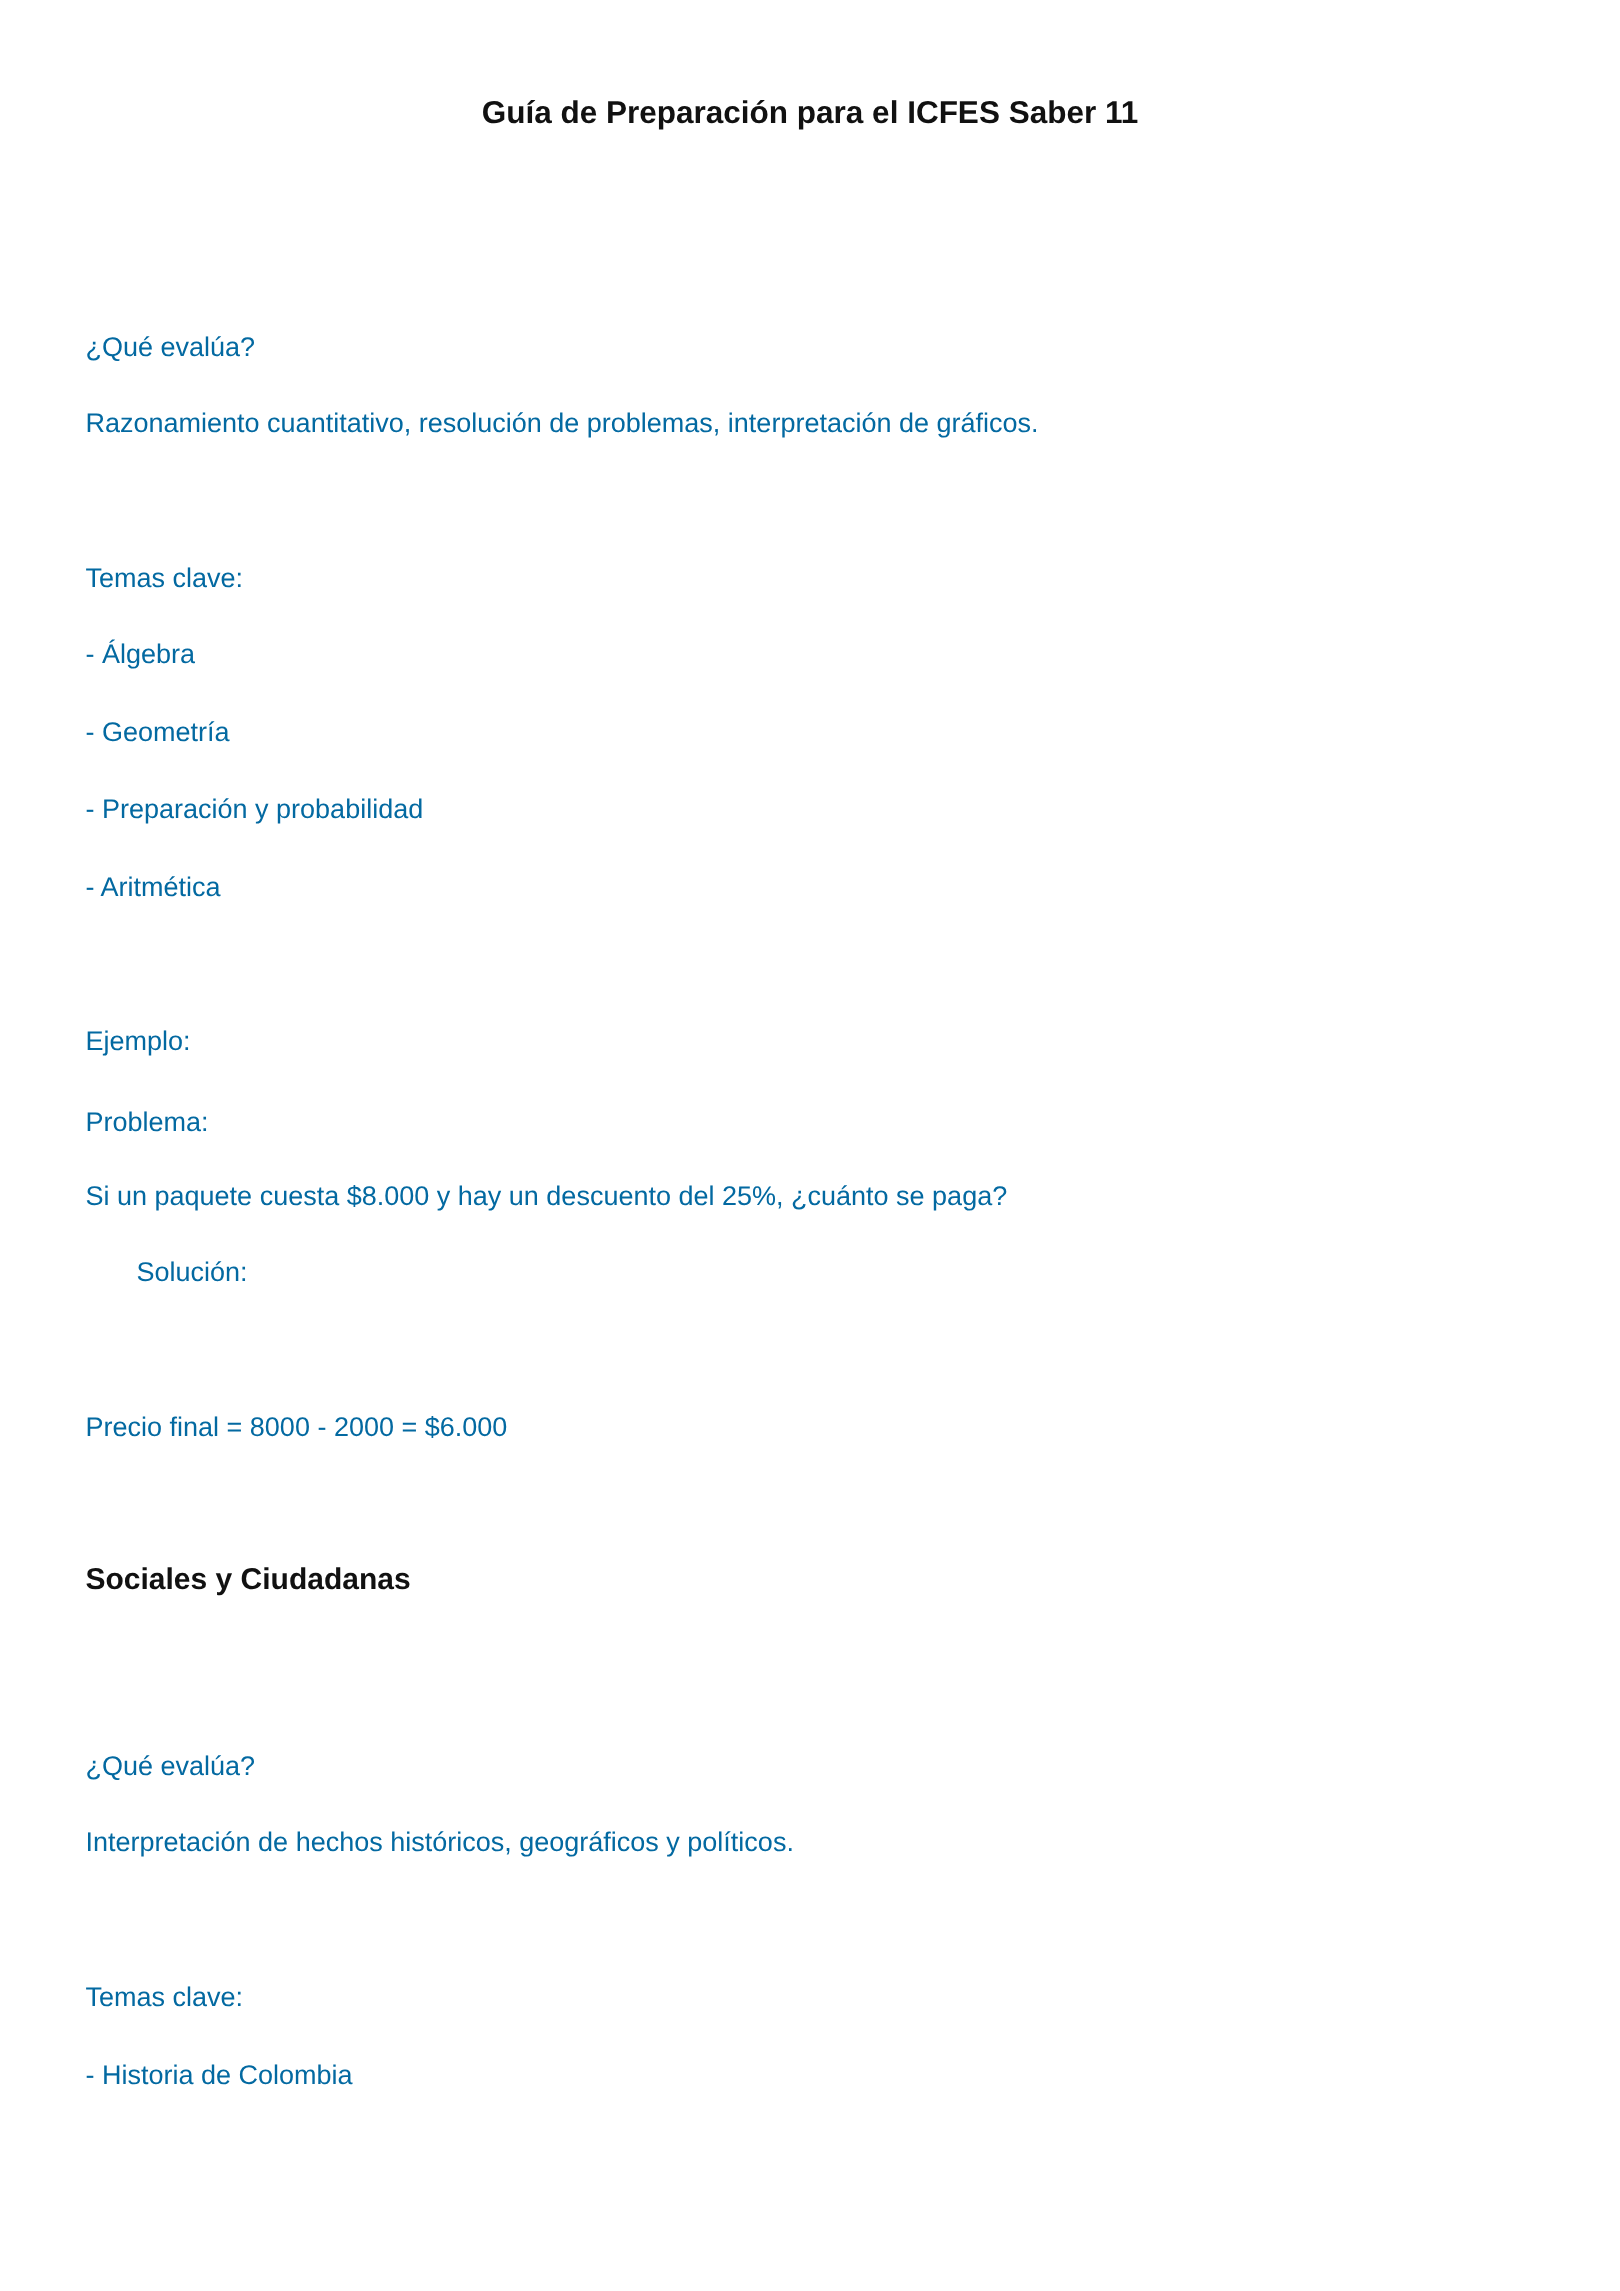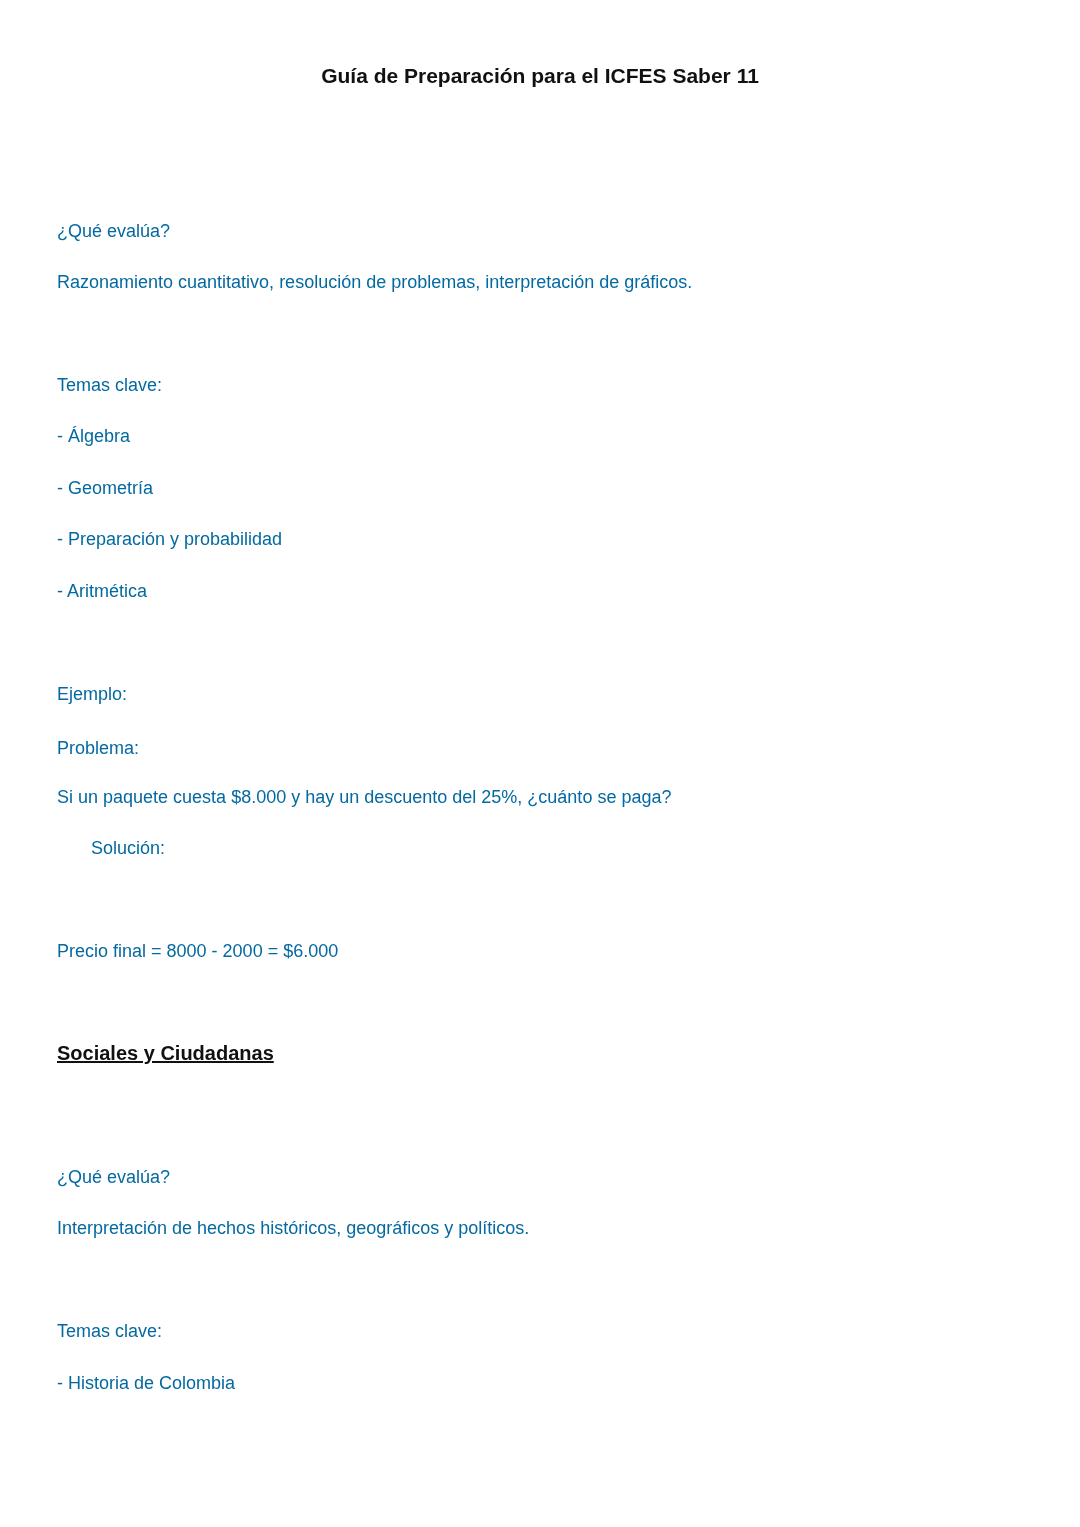--- a/index.html
+++ b/index.html
@@ -66,21 +66,21 @@
   <div class="line" style="top:476px;">- Geometría</div>
   <div class="line" style="top:527px;">- Preparación y probabilidad</div>
   <div class="line" style="top:579px;">- Aritmética</div>
 
   <div class="line" style="top:682px;">Ejemplo:</div>
   <div class="line" style="top:717px;margin-top:19px;">Problema:</div>
   <div class="line" style="top:785px;">Si un paquete cuesta $8.000 y hay un descuento del 25%, ¿cuánto se paga?</div>
   <div class="line" style="top:836px;margin-left:34px;">Solución:</div>
   <div class="line" style="top:939px;">Precio final = 8000 - 2000 = $6.000</div>
 
-  <div class="heading" style="top:1040px;text-decoration:underline;">Sociales y Ciudadanas</div>
+  <div class="heading" style="top:1040px;">Sociales y Ciudadanas</div>
 
   <div class="line" style="top:1165px;">¿Qué evalúa?</div>
   <div class="line" style="top:1216px;">Interpretación de hechos históricos, geográficos y políticos.</div>
 
   <div class="line" style="top:1319px;">Temas clave:</div>
   <div class="line" style="top:1371px;">- Historia de Colombia</div>
 
 </div>
 
 </body></html>

